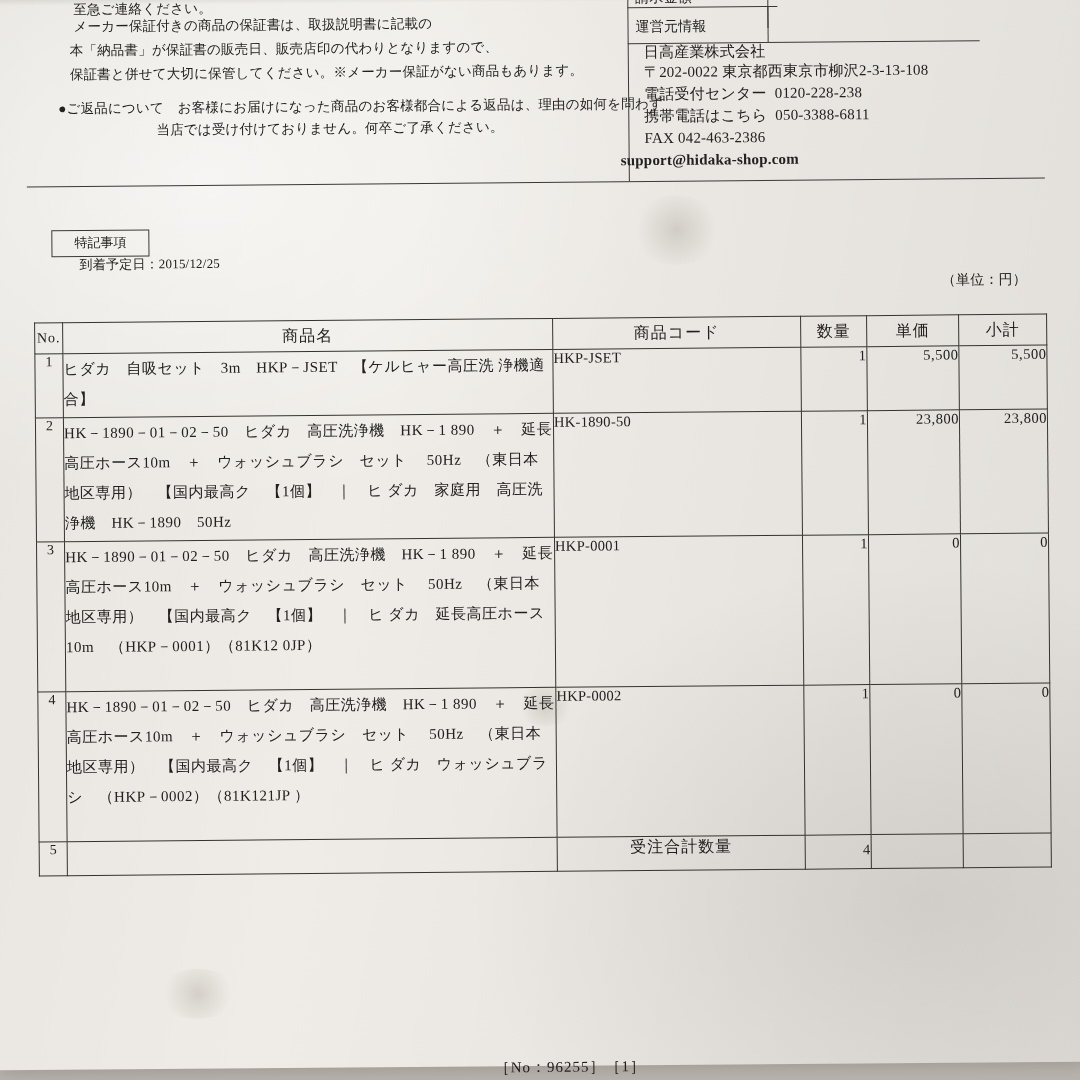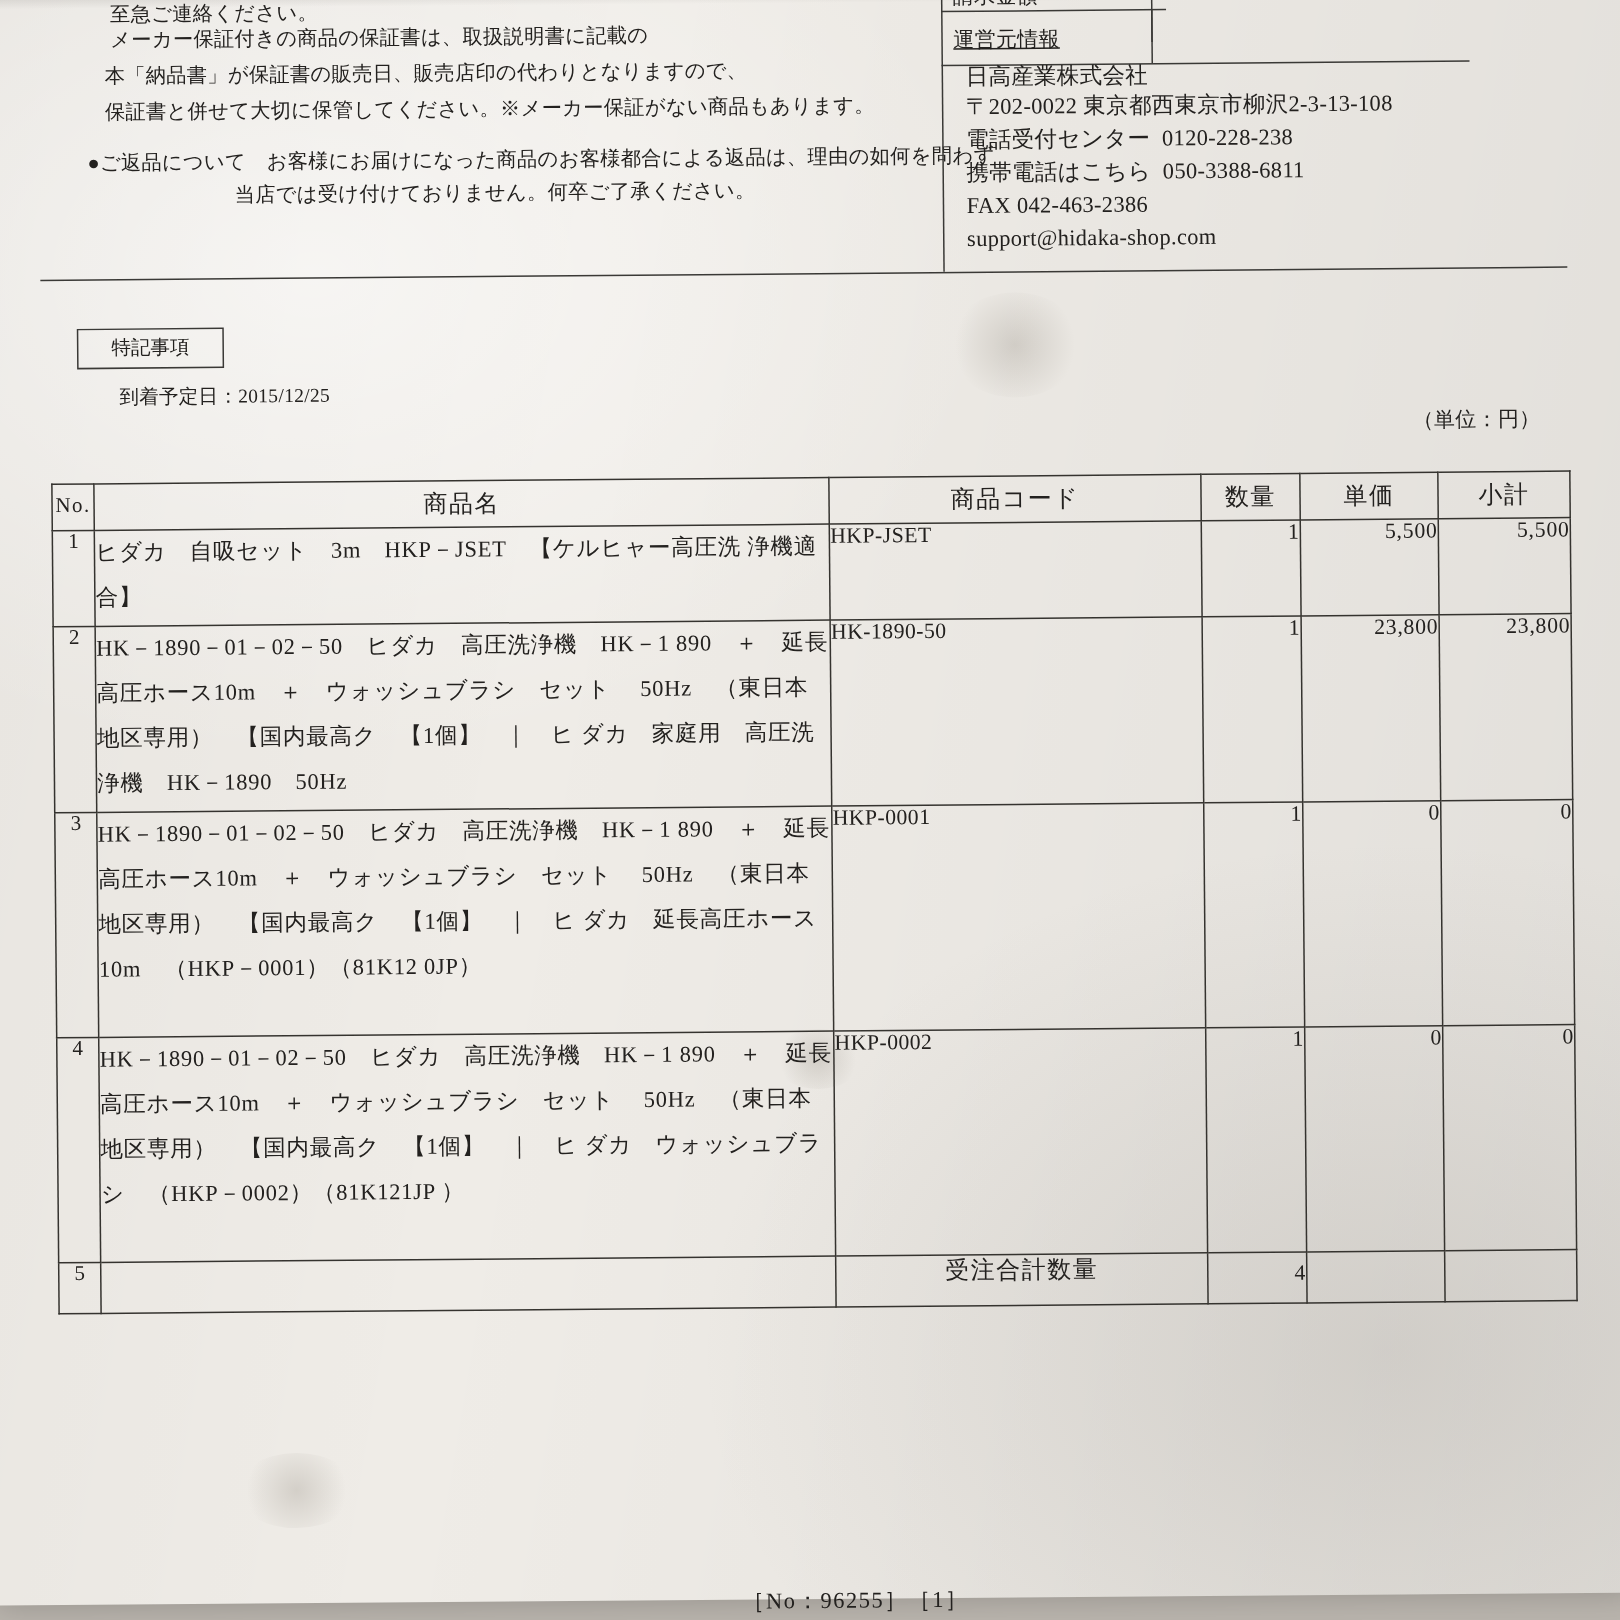--- a/index.html
+++ b/index.html
@@ -88,20 +88,21 @@
   }
   .company { font-size: 15px; line-height: 22.5px; }
 
   
   .tagbox {
     position: absolute;
     border: 1px solid #3a3936;
     font-size: 13px;
     text-align: center;
     padding: 3px 0 4px 0;
+    margin-top: 11px;
   }
 
   
   #table {
     position: absolute;
     left: 36px;
     top: 318px;
     width: 1012px;
     border-collapse: collapse;
     table-layout: fixed;
@@ -183,28 +184,28 @@
     <div class="txt notes" style="left:160px; top:117px;">当店では受け付けておりません。何卒ご了承ください。</div>
 
     <div class="line vline" style="left:632px; top:-14px; height:196px;"></div>
     <div class="line vline" style="left:772px; top:-14px; height:44px;"></div>
     <div class="line hline" style="left:632px; top:8px; width:150px;"></div>
     <div class="line hline" style="left:632px; top:44px; width:352px;"></div>
     <div class="line vline" style="left:772px; top:8px; height:36px;"></div>
     <div class="line hline" style="left:30px; top:182px; width:1018px;"></div>
 
     <div class="txt boxlabel" style="left:640px; top:-10px;">請求金額</div>
-    <div class="txt boxlabel" style="left:640px; top:19px;text-decoration:underline;">運営元情報</div>
+    <div class="txt boxlabel" style="left:640px; top:19px;">運営元情報</div>
 
     <div class="txt company" style="left:648px; top:42px;font-family:Liberation Serif, serif;">日高産業株式会社</div>
     <div class="txt company" style="left:648px; top:62px;">〒202-0022 東京都西東京市柳沢2-3-13-108</div>
     <div class="txt company" style="left:648px; top:84px;">電話受付センター  0120-228-238</div>
     <div class="txt company" style="left:648px; top:106px;">携帯電話はこちら  050-3388-6811</div>
     <div class="txt company" style="left:648px; top:128px;text-align:right;">FAX 042-463-2386</div>
-    <div class="txt company" style="left:648px; top:150px;">support@hidaka-shop.com</div>
+    <div class="txt company" style="left:624px; top:150px;font-weight:bold;">support@hidaka-shop.com</div>
 
     <div class="tagbox" style="left:54px; top:215px; width:96px;">特記事項</div>
     <div class="txt eta" style="left:82px; top:252px;">到着予定日：2015/12/25</div>
 
     <div class="txt unit-note" style="left:944px; top:275px;">（単位：円）</div>
 
     <table id="table">
       <colgroup>
         <col style="width:28px">
         <col style="width:490px">

